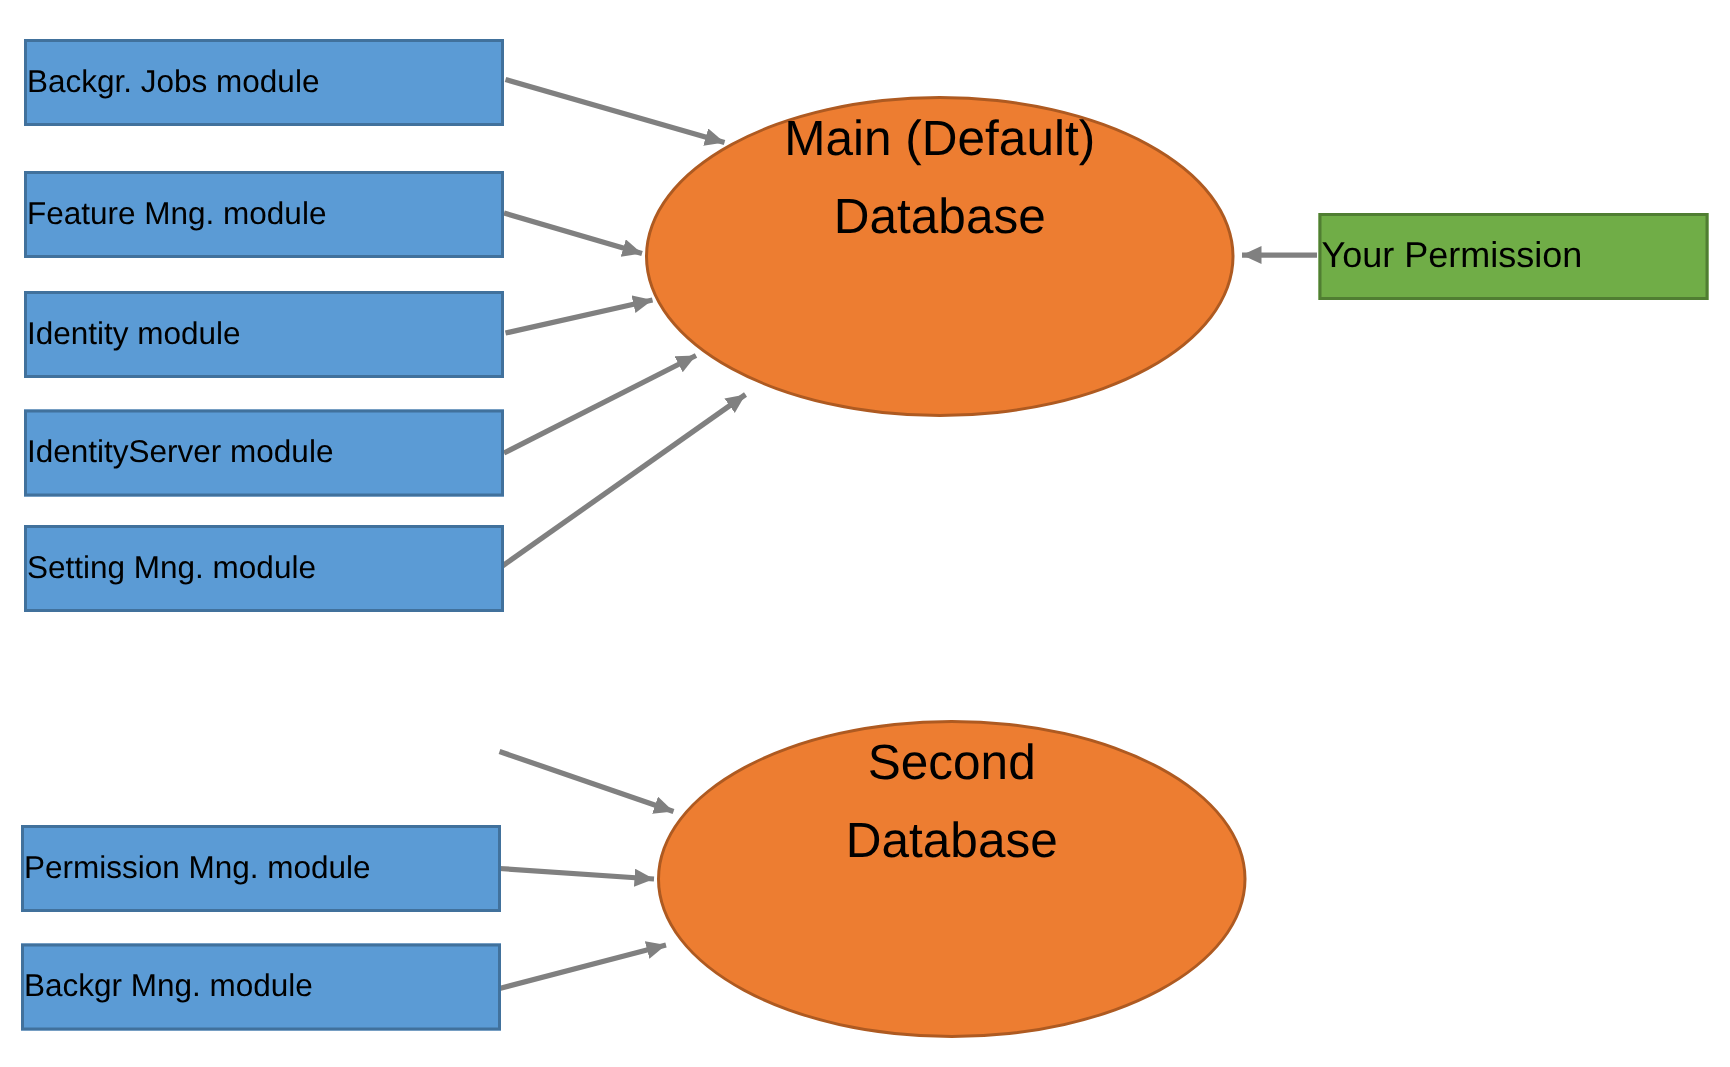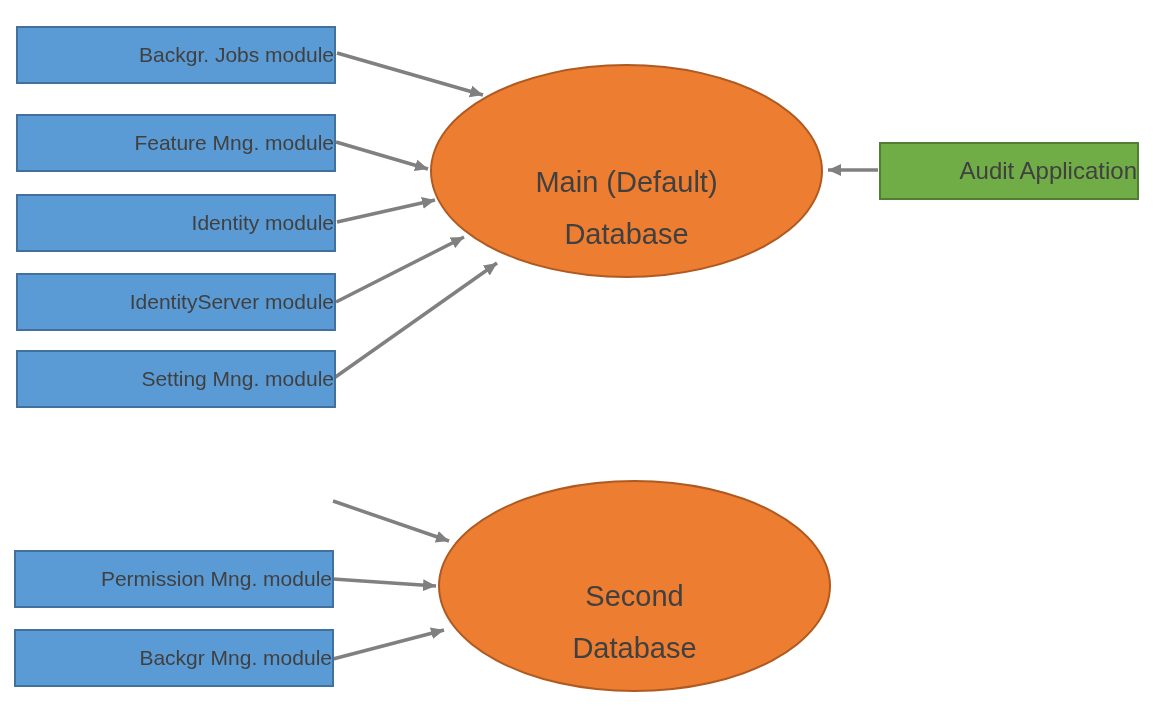--- a/index.html
+++ b/index.html
@@ -2,31 +2,31 @@
 <html><head>
 <meta charset="utf-8">
 <style>
   html,body{margin:0;padding:0;background:#ffffff;}
   .canvas{
     position:relative;width:1153px;height:711px;background:#ffffff;
     font-family:"Liberation Sans",sans-serif;overflow:hidden;
   }
   .arrows{position:absolute;left:0;top:0;width:1153px;height:711px;pointer-events:none;}
   .node{
-    position:absolute;display:flex;align-items:center;justify-content:flex-end;
-    color:#404040;box-sizing:border-box;text-align:center;z-index:2;
+    position:absolute;display:flex;align-items:center;justify-content:flex-start;
+    color:#000000;box-sizing:border-box;text-align:center;z-index:2;
   }
   .module{
     background:#5B9BD5;border:2px solid #41719C;font-size:21px;
     width:320px;height:58px;left:16px;
   }
   .module.lower{left:14px;}
   .db{
     background:#ED7D31;border:2px solid #AE5A21;border-radius:50%;
-    flex-direction:column;font-size:29px;line-height:52px;padding-bottom:16px;
+    flex-direction:column;font-size:33px;line-height:52px;padding-bottom:16px;
   }
   .db-main{left:430px;top:64px;width:393px;height:214px;}
   .db-second{left:438px;top:480px;width:393px;height:212px;}
   .app{
     background:#70AD47;border:2px solid #507E32;font-size:24px;
     left:879px;top:142px;width:260px;height:58px;
   }
   .arrow-line{stroke:#808080;stroke-width:3.5;}
 </style>
 </head>
@@ -77,16 +77,16 @@
   <div class="node db db-main">
     <span>Main (Default)</span>
     <span>Database</span>
   </div>
   <div class="node db db-second">
     <span>Second</span>
     <span>Database</span>
   </div>
 
   <div class="node app">
-    <span>Audit Application</span>
+    <span>Your Permission</span>
   </div>
 
 </div>
 
 </body></html>

